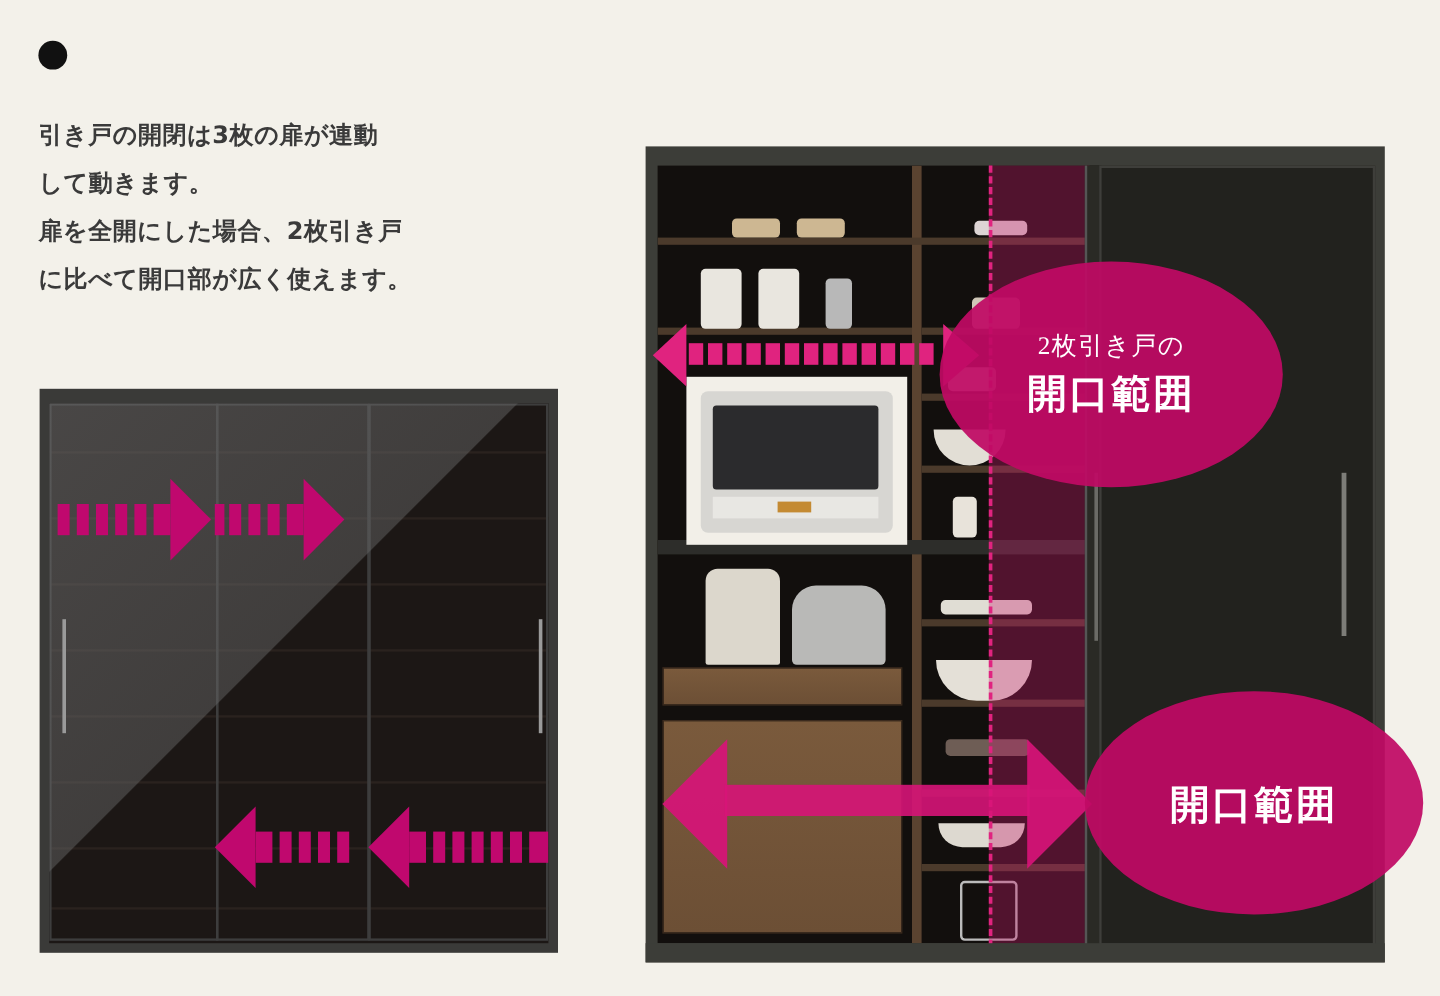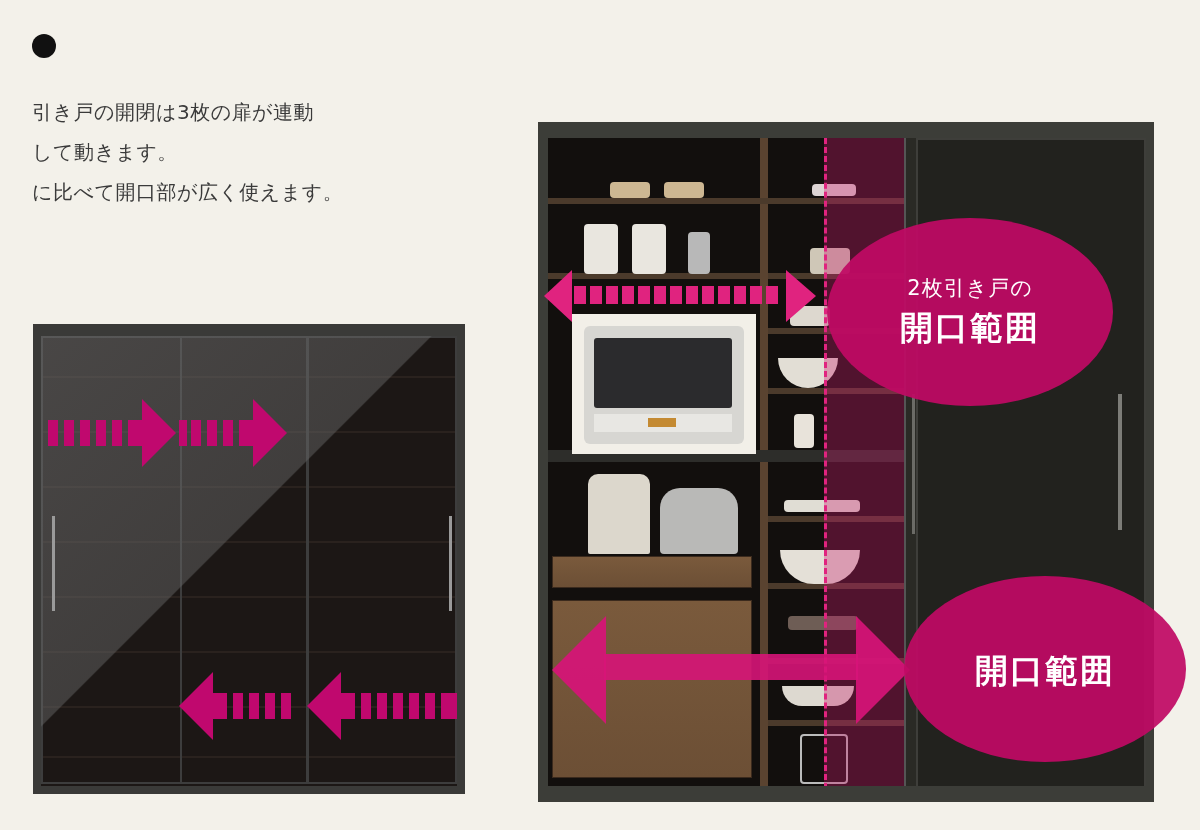--- a/index.html
+++ b/index.html
@@ -8,21 +8,21 @@
     background:#f3f1ea;
     font-family: "DejaVu Sans", "Liberation Sans", sans-serif;
     color:#333;
   }
   .abs { position:absolute; }
 
   
   .heading { left:32px; top:34px; font-size:27px; color:#2b2b2b; display:flex; align-items:center; letter-spacing:1px; }
   .bullet { width:24px; height:24px; border-radius:50%; background:#111; margin-right:10px; }
   .desc { left:32px; top:92px; font-size:20px; line-height:40px; color:#3a3a3a; letter-spacing:0.5px; }
-  .desc div { white-space:nowrap; }
+  .desc div { white-space:nowrap;font-weight:bold; }
 
   
   .lc { left:33px; top:324px; width:432px; height:470px; background:#3a3a38; }
   .lc-inner { left:8px; top:12px; width:416px; height:450px; background:#1c1715; overflow:hidden; }
   .shelf-line { position:absolute; left:0; width:100%; height:2px; background:#2a221e; }
   .ldoor { position:absolute; top:0; height:448px; border:2px solid #3d3d3d; box-sizing:border-box; }
   .glare { position:absolute; left:0; top:0; width:416px; height:450px;
     background:linear-gradient(135deg, rgba(110,110,110,0.55) 0%, rgba(100,100,100,0.5) 45%, rgba(0,0,0,0) 45.2%); }
   .handle { position:absolute; width:3px; background:#9a9a9a; }
 
@@ -60,20 +60,21 @@
 </head>
 <body>
 
 <div class="abs heading">
   <span class="bullet"></span>
 </div>
 
 <div class="abs desc">
   <div>引き戸の開閉は3枚の扉が連動</div>
   <div>して動きます。</div>
+  <div>扉を全開にした場合、2枚引き戸</div>
   <div>に比べて開口部が広く使えます。</div>
 </div>
 
 <div class="abs lc">
   <div class="abs lc-inner">
     <div class="shelf-line" style="top:40px"></div>
     <div class="shelf-line" style="top:95px"></div>
     <div class="shelf-line" style="top:150px"></div>
     <div class="shelf-line" style="top:205px"></div>
     <div class="shelf-line" style="top:260px"></div>
@@ -207,19 +208,19 @@
 
   <div>
     <div class="abs" style="left:14px;top:494px;width:0;height:0;border-top:54px solid transparent;border-bottom:54px solid transparent;border-right:54px solid rgba(215,20,120,0.92);"></div>
     <div class="solid-arrow-bar" style="left:66px;top:532px;width:254px;height:26px;"></div>
     <div class="abs" style="left:318px;top:494px;width:0;height:0;border-top:54px solid transparent;border-bottom:54px solid transparent;border-left:54px solid rgba(215,20,120,0.92);"></div>
   </div>
 
   <div class="abs" style="left:0;top:664px;width:616px;height:16px;background:#3c3d38;"></div>
 </div>
 
-<div class="ellipse" style="left:827px;top:218px;width:286px;height:188px;">
+<div class="ellipse" style="left:783px;top:218px;width:286px;height:188px;font-family:Liberation Serif, serif;">
   <div class="el-small">2枚引き戸の</div>
   <div class="el-big">開口範囲</div>
 </div>
 <div class="ellipse" style="left:904px;top:576px;width:282px;height:186px;">
   <div class="el-big">開口範囲</div>
 </div>
 
 </body></html>

